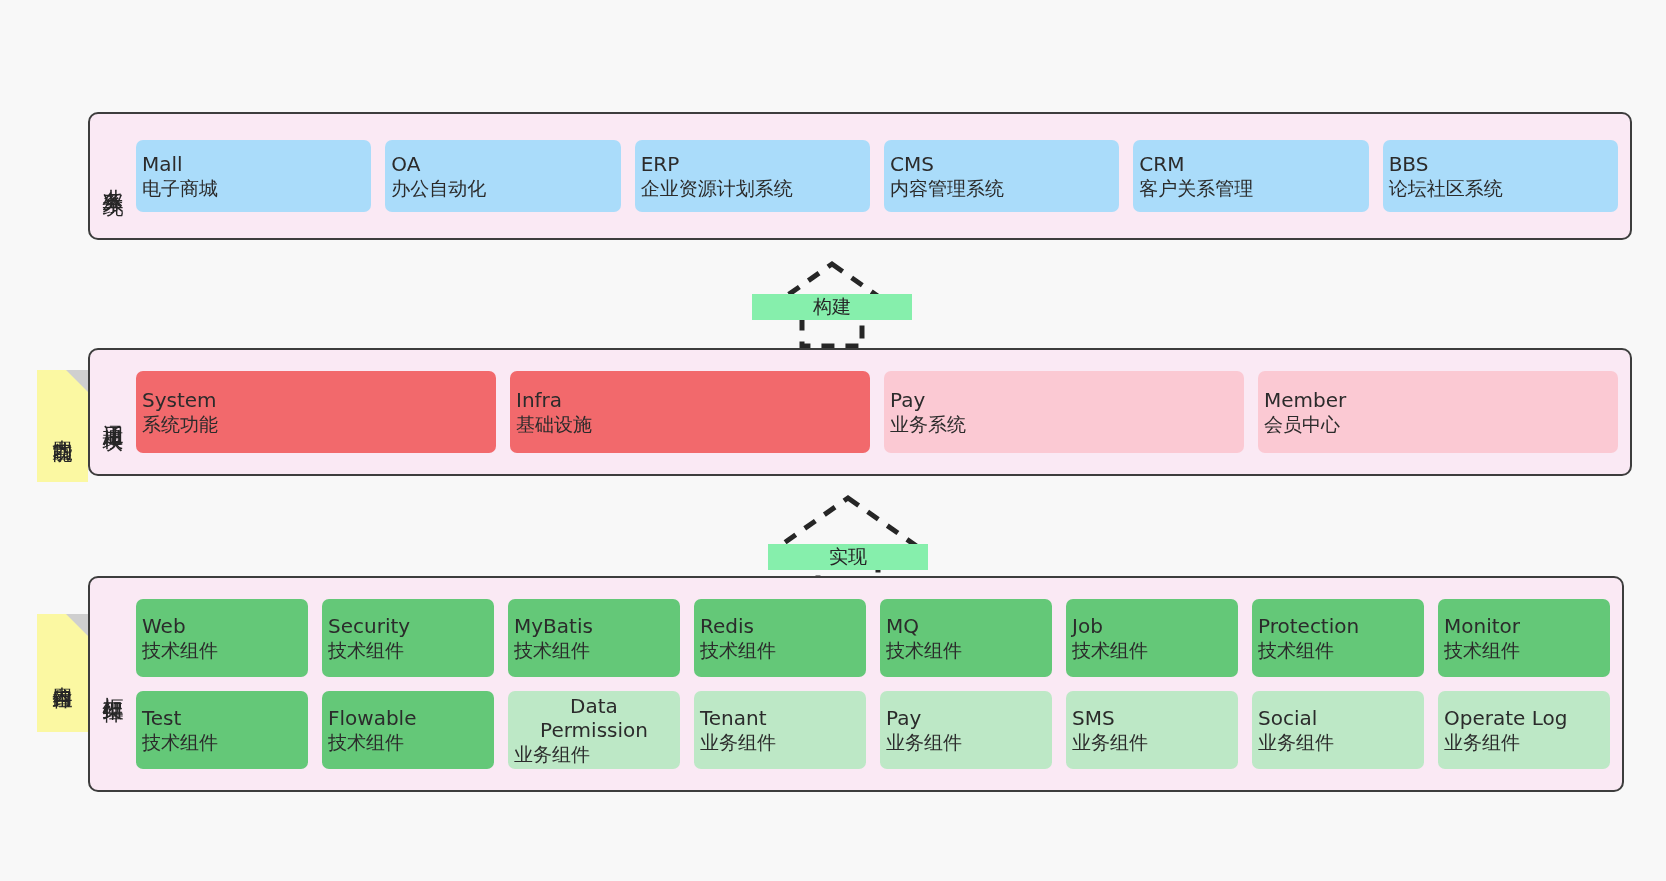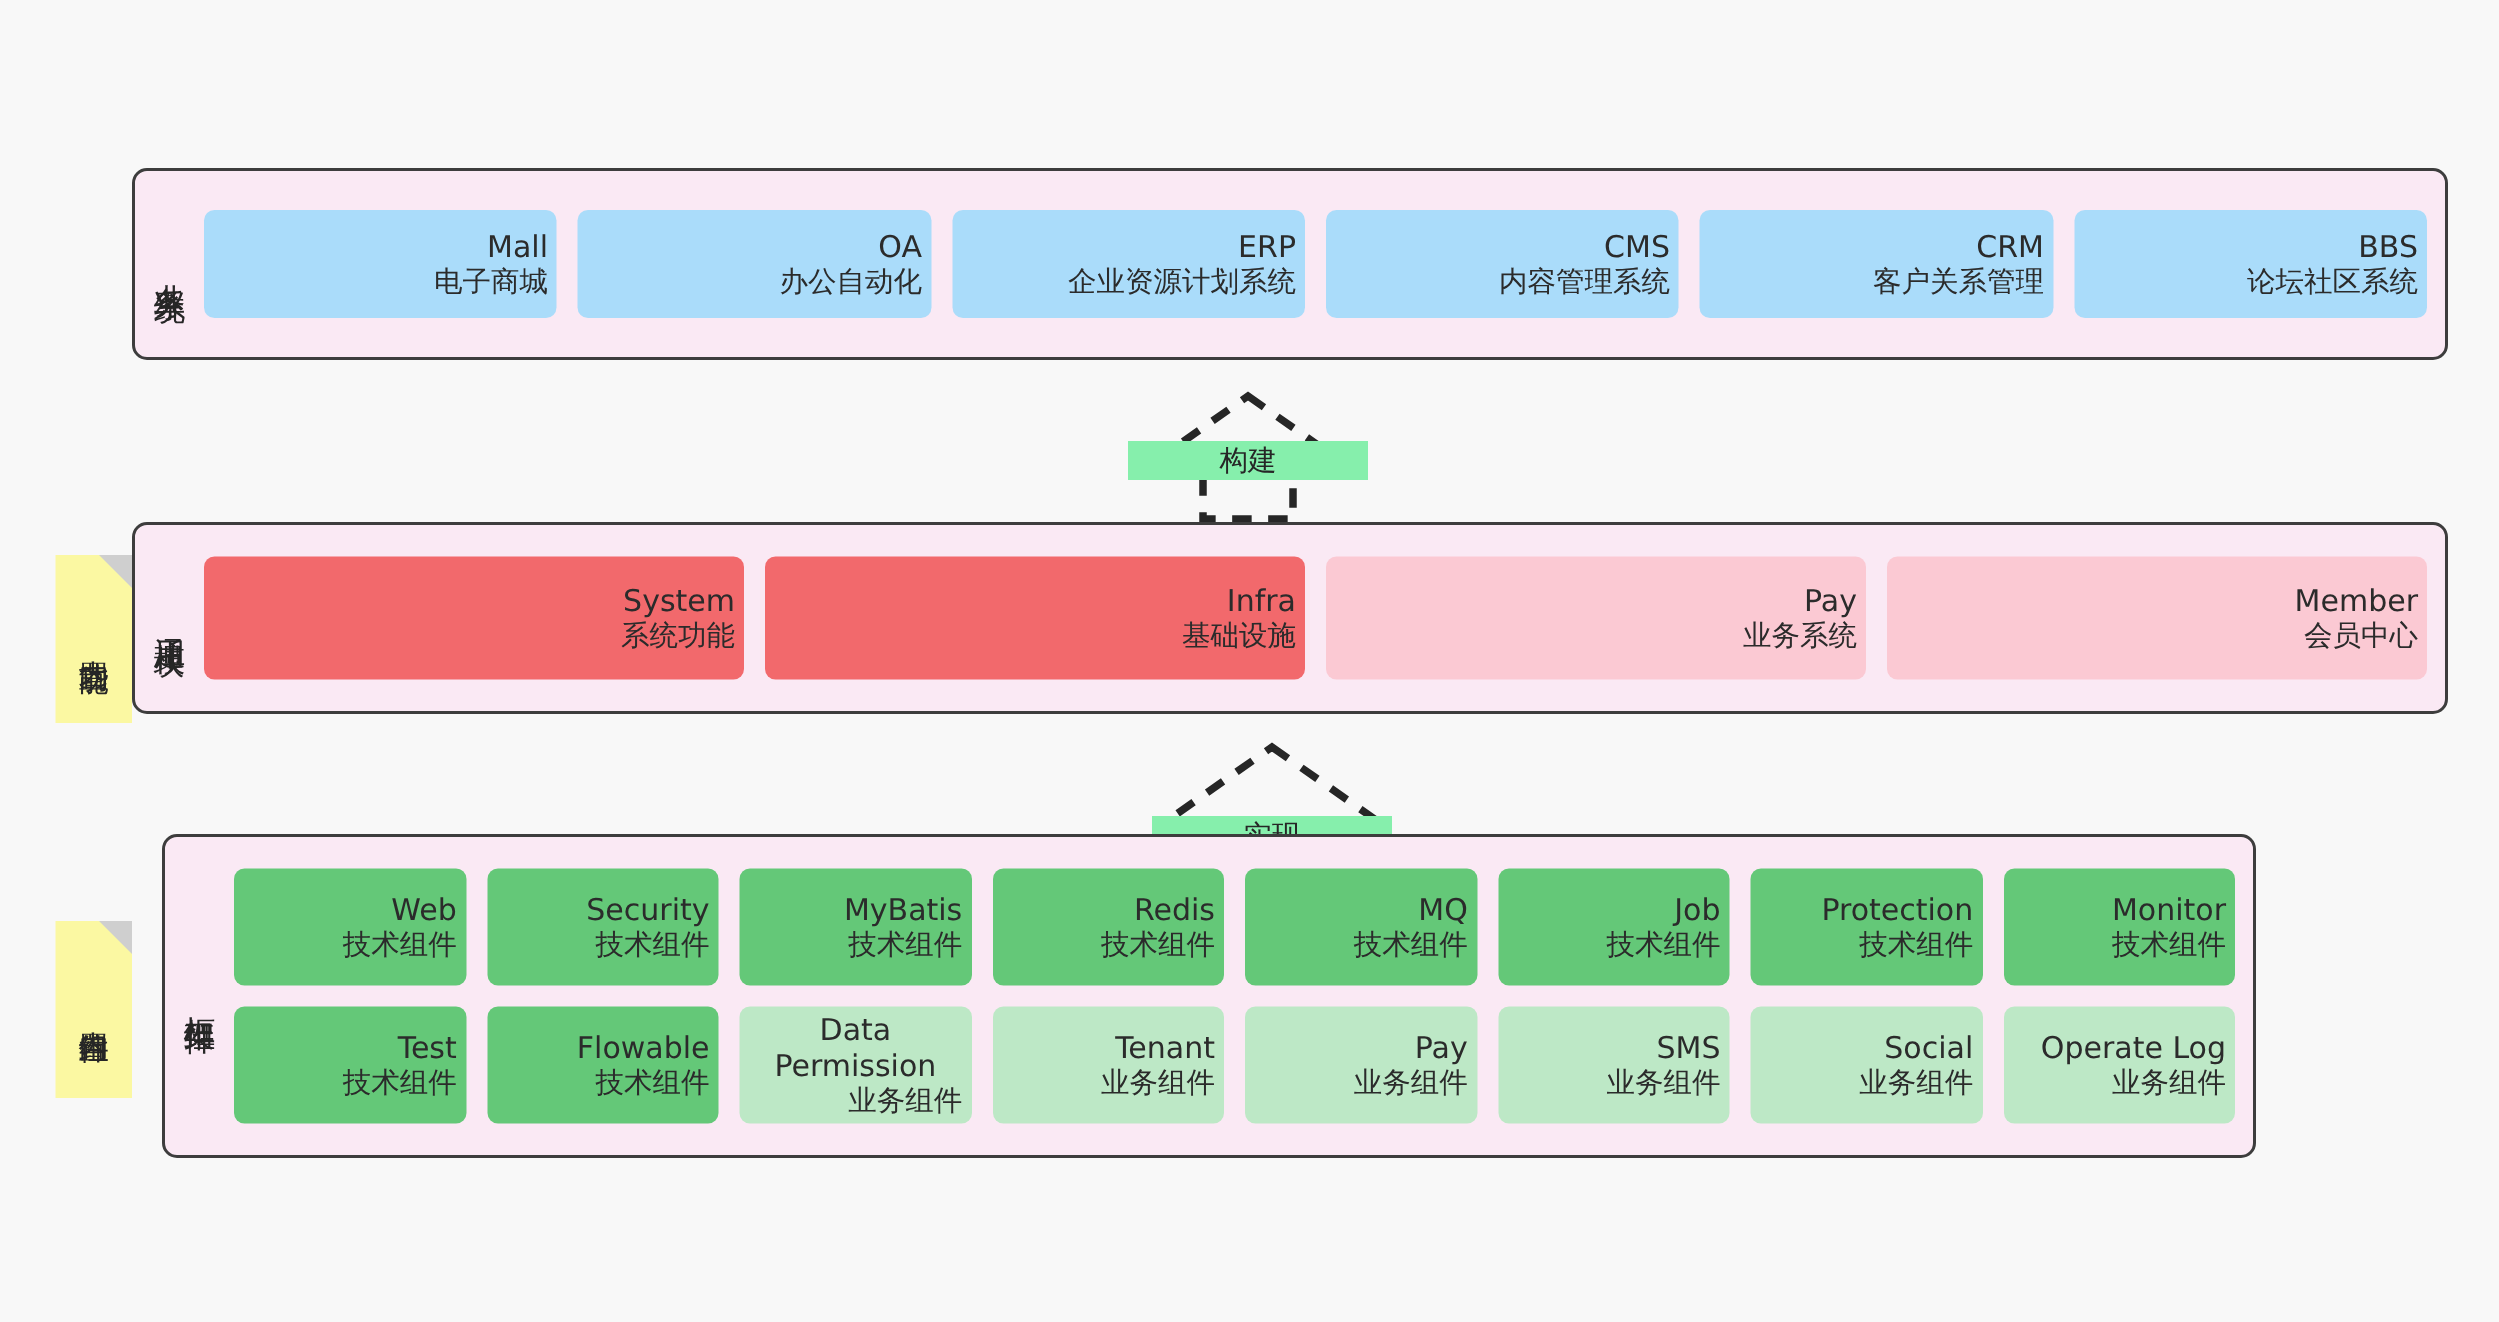--- a/index.html
+++ b/index.html
@@ -49,21 +49,21 @@
   }
   .row {
     display: flex;
     gap: 14px;
   }
   .cell {
     flex: 1 1 0;
     border-radius: 7px;
     display: flex;
     flex-direction: column;
-    align-items: flex-end;
+    align-items: flex-start;
     justify-content: center;
     text-align: center;
     color: #2b2b2b;
     line-height: 1.22;
     box-sizing: border-box;
     padding: 4px 6px;
   }
   .cell .en {
     font-size: 20px;
   }
@@ -92,24 +92,23 @@
   }
   #band-modules .cell {
     height: 82px;
   }
   .c-red   { background: #f2696c; }
   .c-pink  { background: #fbc9d3; }
 
   
   #band-framework {
     left: 88px;
-    top: 556px;
-    width: 1396px;
+    top: 576px;
+    width: 1536px;
     height: 216px;
-    margin-left: 20px;
   }
   #band-framework .cell {
     height: 78px;
   }
   .c-green  { background: #64c878; }
   .c-lgreen { background: #bde8c6; }
 
   
   .sticky {
     position: absolute;

